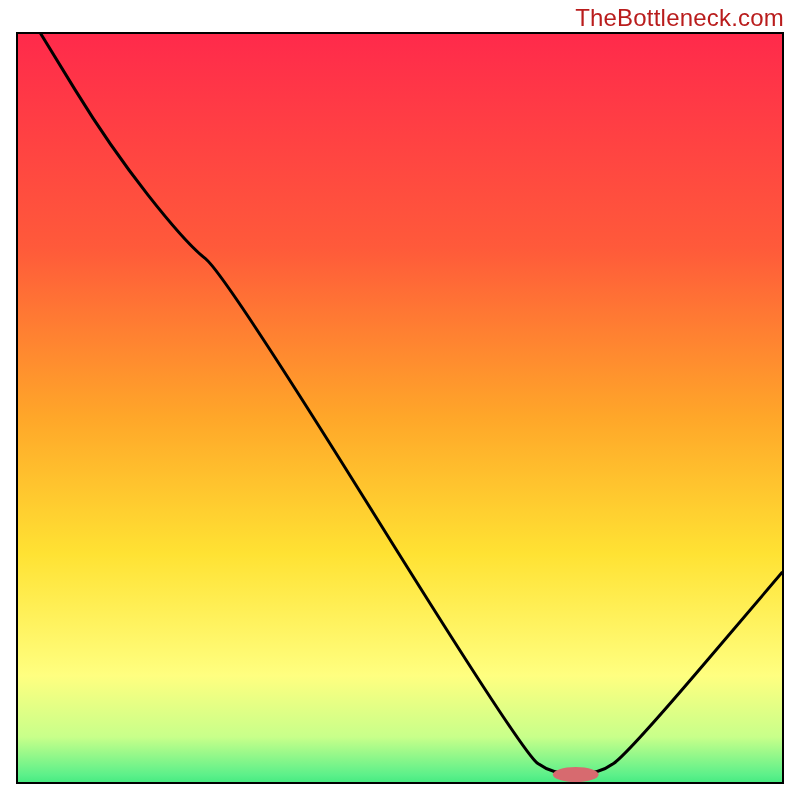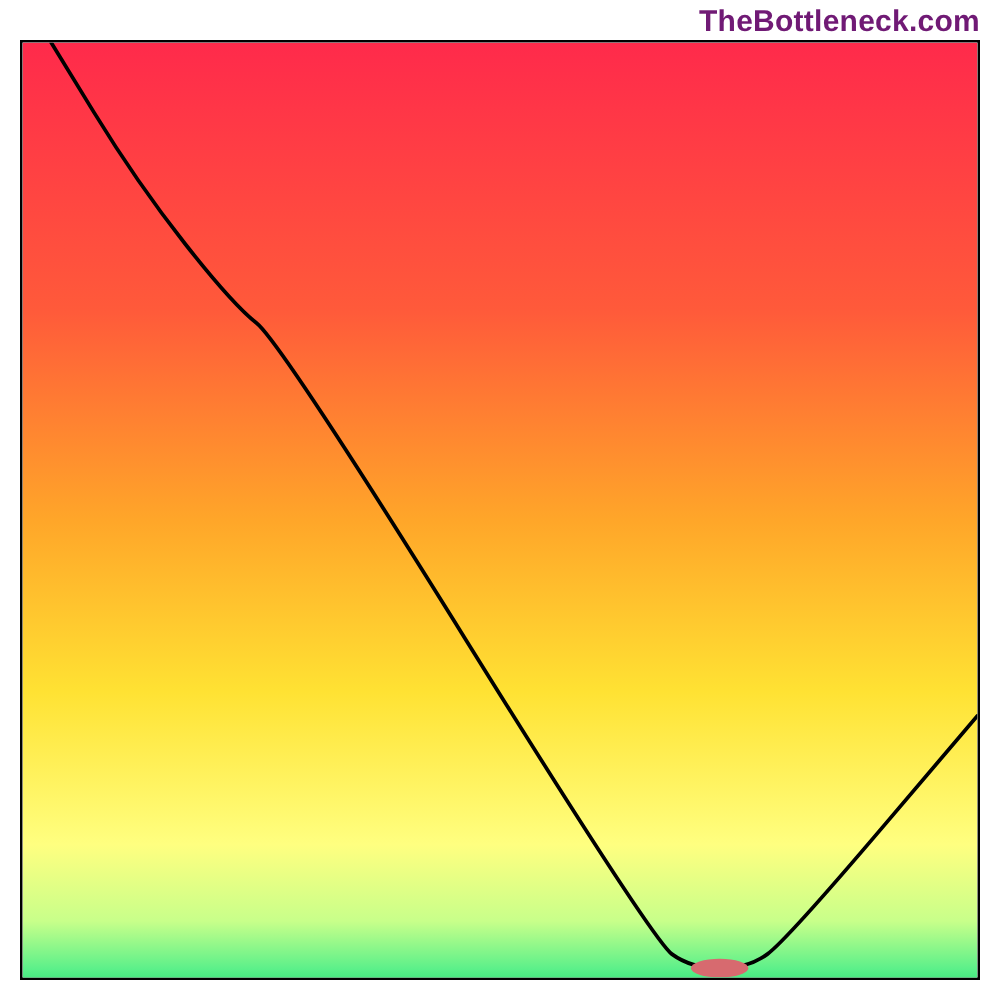--- a/index.html
+++ b/index.html
@@ -13,22 +13,22 @@
   .canvas {
     position: relative;
     width: 800px;
     height: 800px;
   }
   .watermark {
     position: absolute;
     top: 4px;
     right: 16px;
     font-size: 24px;
-    font-weight: 700;
-    color: #701a75;
+    font-weight: 400;
+    color: #b91c1c;
     letter-spacing: 0.2px;
   }
   .plot-frame {
     position: absolute;
     left: 16px;
     top: 32px;
     width: 768px;
     height: 752px;
     border: 2px solid #000;
     box-sizing: border-box;

